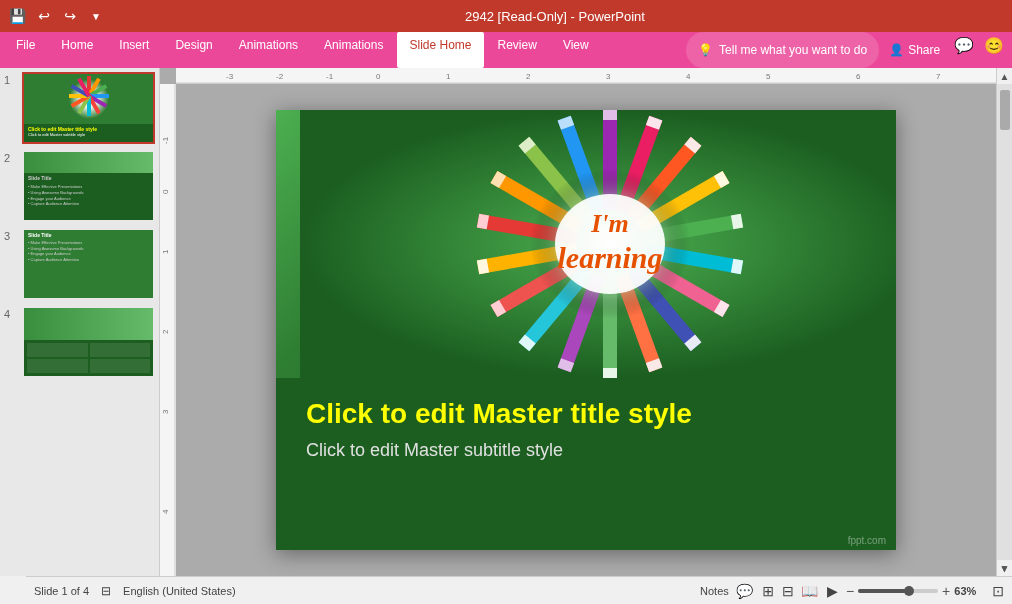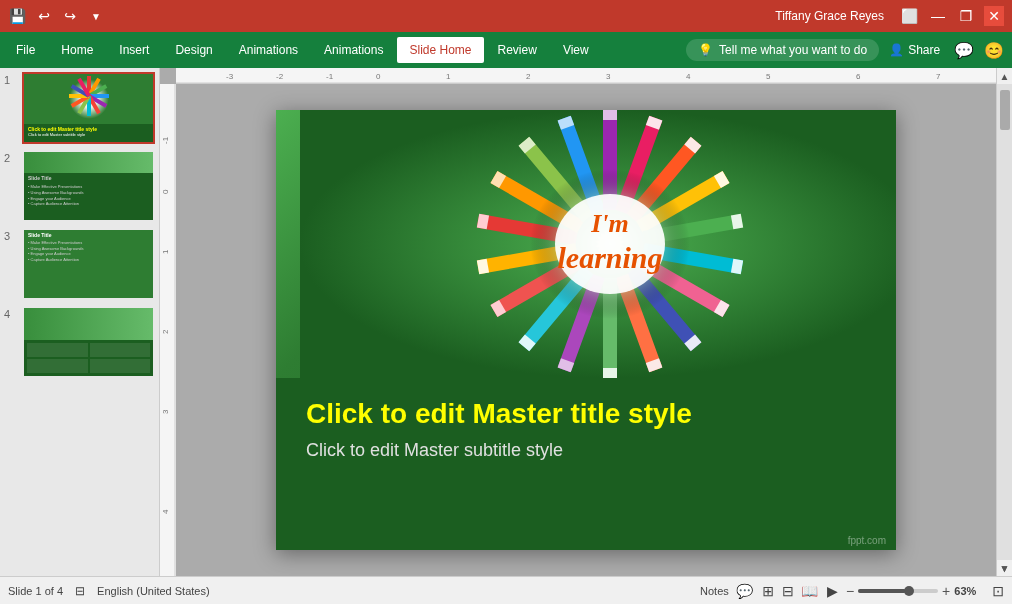--- a/index.html
+++ b/index.html
@@ -17,23 +17,22 @@
     }
     #title-bar-left { display: flex; align-items: center; gap: 6px; }
     #title-bar-center { flex: 1; text-align: center; font-size: 13px; color: white; }
     #title-bar-right { display: flex; align-items: center; gap: 8px; }
     .title-btn { width: 20px; height: 20px; display: flex; align-items: center; justify-content: center; cursor: pointer; color: white; font-size: 14px; }
     .title-close { background: #e74c3c; }
 
     
     #ribbon {
       height: 36px;
-      background: #15803d;
-      display: flex;
-      align-items: center;
+      background: #ec4899;
+      display: flex;
       padding: 0 4px;
       gap: 2px;
     }
     .ribbon-tab {
       padding: 6px 12px;
       color: white;
       cursor: pointer;
       font-size: 12px;
       border-radius: 2px;
       white-space: nowrap;
@@ -235,20 +234,21 @@
     #status-bar {
       height: 28px;
       background: #f0f0f0;
       border-top: 1px solid #ccc;
       display: flex;
       align-items: center;
       padding: 0 8px;
       gap: 12px;
       font-size: 11px;
       color: #444;
+      margin-left: 26px;
     }
     #status-bar-right {
       margin-left: auto;
       display: flex;
       align-items: center;
       gap: 8px;
     }
     .status-icon { cursor: pointer; font-size: 14px; }
     #zoom-slider {
       display: flex; align-items: center; gap: 4px;
@@ -267,27 +267,21 @@
 </head>
 <body>
 
 <div id="title-bar">
   <div id="title-bar-left">
     <span class="title-btn">💾</span>
     <span class="title-btn">↩</span>
     <span class="title-btn">↪</span>
     <span class="title-btn" style="font-size:10px;">▼</span>
   </div>
-  <div id="title-bar-right">
-    <span style="font-size:12px; margin-right:8px;">Tiffany Grace Reyes</span>
-    <span class="title-btn">⬜</span>
-    <span class="title-btn">—</span>
-    <span class="title-btn">❐</span>
-    <span class="title-btn title-close">✕</span>
-  </div>
+  <div id="title-bar-center">2942 [Read-Only] - PowerPoint</div>
 </div>
 
 <div id="ribbon">
   <div class="ribbon-tab">File</div>
   <div class="ribbon-tab">Home</div>
   <div class="ribbon-tab">Insert</div>
   <div class="ribbon-tab">Design</div>
   <div class="ribbon-tab">Animations</div>
   <div class="ribbon-tab">Animations</div>
   <div class="ribbon-tab active">Slide Home</div>

